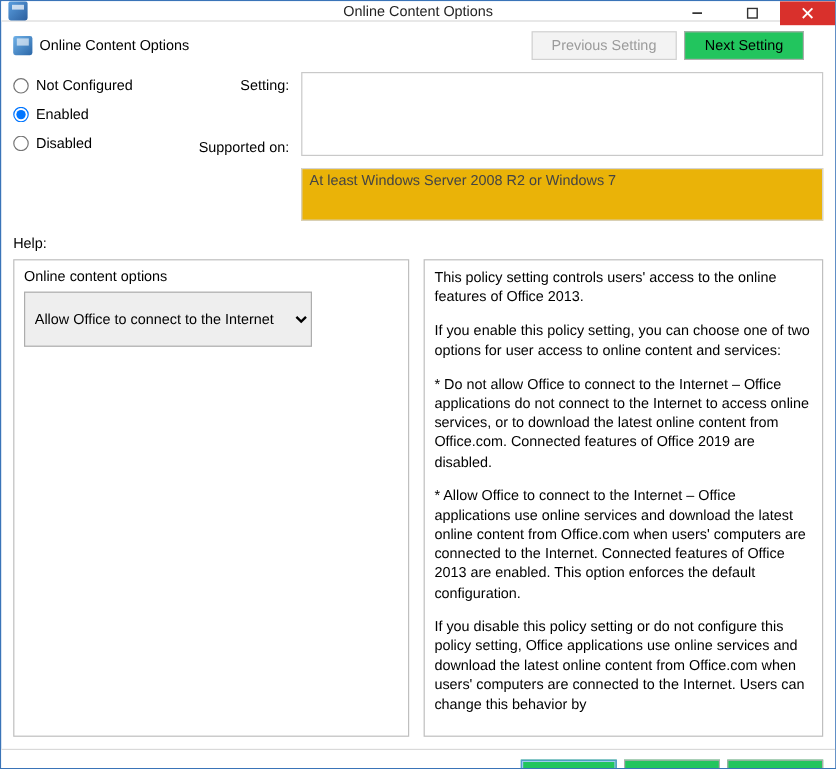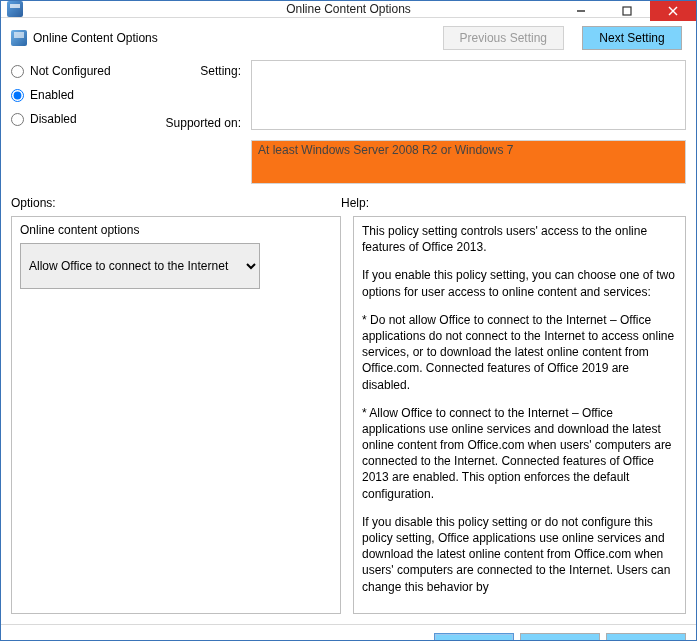--- a/index.html
+++ b/index.html
@@ -55,24 +55,24 @@
   .header-left { display:flex; align-items:center; gap:6px;}
   .header-left .shield {
     width:16px; height:16px;
     background: linear-gradient(135deg,#6fb1e8,#2b67a8);
     border-radius:2px; position:relative;
   }
   .header-left .shield::after{
     content:""; position:absolute; left:3px; top:2px; width:10px; height:6px;
     background:#fff; opacity:.6;
   }
-  .header-right { display:flex; gap:18px; margin-right:4px;}
+  .header-right { display:flex; gap:6px; margin-right:16px;}
   button.std {
     font-family:inherit; font-size:12px;
-    border:1px solid #adadad; background:#7dd3fc;
+    border:1px solid #adadad; background:#22c55e;
     padding:4px 16px; min-width:100px;
     cursor:pointer;
   }
   button.std:disabled {
     color:#9b9b9b; background:#f3f3f3; border-color:#d1d1d1; cursor:default;
   }
   button.std.default { border-color:#5797d6; box-shadow:0 0 0 1px #9ec9ef inset;}
 
   .upper {
     display:flex; gap:10px; margin-bottom:8px;
@@ -84,21 +84,21 @@
   .labels-col .lbl { font-size:12px;}
   .fields-col { flex:1; display:flex; flex-direction:column; gap:10px;}
   textarea.comment {
     width:100%; height:70px; resize:none;
     border:1px solid #c9c9c9; font-family:inherit; font-size:12px;
     padding:2px 4px; background:#fff;
     overflow-y:scroll;
   }
   .supported-box {
     width:100%; height:44px;
-    border:1px solid #d4d4d4; background:#f97316;
+    border:1px solid #d4d4d4; background:#eab308;
     padding:2px 6px; font-size:12px; color:#444;
     overflow-y:scroll;
   }
 
   .section-labels { display:flex; margin-top:4px; margin-bottom:6px;}
   .section-labels .left { width:330px;}
   .section-labels .right { flex:1;}
 
   .lower {
     flex:1; display:flex; gap:12px; min-height:0;
@@ -188,21 +188,20 @@
     </div>
     <div class="fields-col">
       <textarea class="comment" style=""></textarea>
       <div class="supported-box">
         <span>At least Windows Server 2008 R2 or Windows 7</span>
       </div>
     </div>
   </div>
 
   <div class="section-labels">
-    <div class="left">Options:</div>
     <div class="right">Help:</div>
   </div>
 
   <div class="lower">
     <div class="panel options">
       <div class="options-inner">
         <div class="opt-title">Online content options</div>
         <select class="combo">
           <option>Do not allow Office to connect to the Internet</option>
           <option selected="">Allow Office to connect to the Internet</option>

